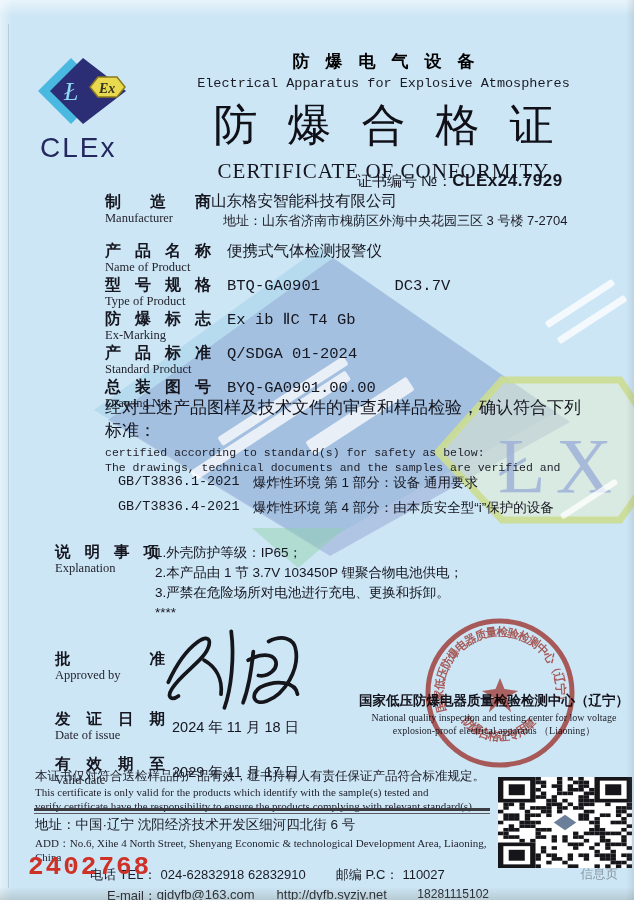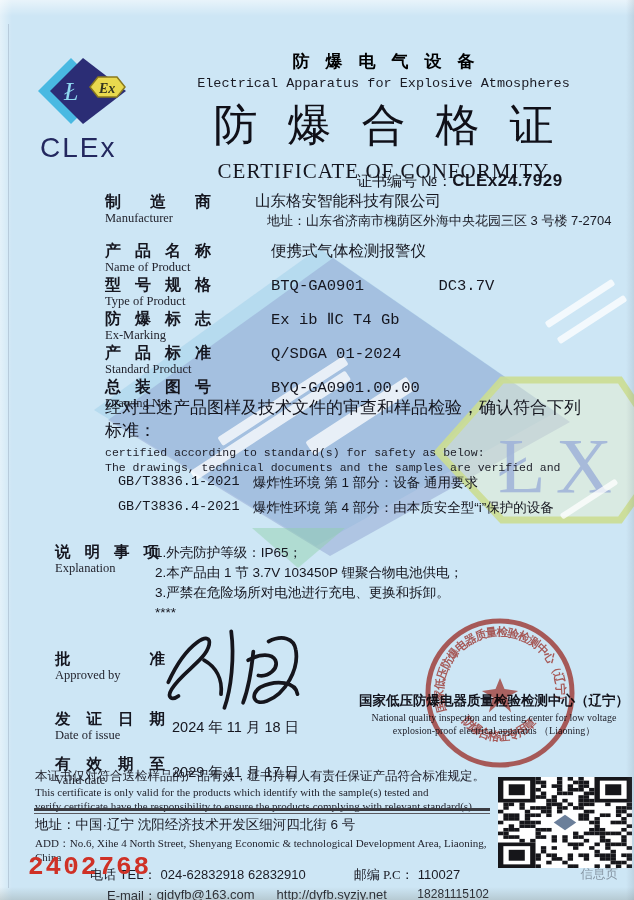--- a/index.html
+++ b/index.html
@@ -28,21 +28,21 @@
   .t-en-small{font-family:"Liberation Mono","DejaVu Sans Mono",monospace;font-size:13.5px;
     margin-top:3px;color:#1a1b24;}
   .t-cn-big{font-size:44px;font-weight:normal;letter-spacing:30px;text-indent:30px;
     margin-top:5px;color:#101018;}
   .t-en-big{font-family:"Liberation Serif","DejaVu Serif",serif;font-size:21px;
     letter-spacing:1px;margin-top:4px;color:#14151e;}
   .cert-no{position:absolute;left:357px;top:171px;z-index:1;font-size:15px;color:#14151e;}
   .cert-no b{font-size:17px;letter-spacing:.5px;}
   
   .fields{position:absolute;left:105px;top:193px;width:520px;z-index:1;}
-  .field{display:flex;margin-bottom:2px;gap:44px;}
+  .field{display:flex;margin-bottom:2px;}
   .field.tall{margin-bottom:12px;}
   .f-label{width:106px;flex:none;}
   .f-value{padding-left:16px;padding-top:1px;}
   .f-line2{font-size:13px;font-family:"Liberation Sans",sans-serif;white-space:normal;
     padding-left:12px;margin-top:1px;color:#1a1b24;}
   .f-line2:empty{display:none;}
   
   .statement{position:absolute;left:105px;top:396px;width:485px;z-index:1;}
   .stmt-cn{font-size:17px;font-weight:normal;color:#14151e;}
   .stmt-en{font-family:"Liberation Mono","DejaVu Sans Mono",monospace;font-size:11.5px;
@@ -70,21 +70,21 @@
   .validity .cn{font-size:12.5px;color:#20212b;}
   .validity .en{font-family:"Liberation Serif","DejaVu Serif",serif;font-size:11px;
     line-height:13.5px;color:#23242e;margin-top:1px;}
   .divider{position:absolute;left:34px;top:808px;width:456px;height:3px;background:#3b3c42;z-index:1;}
   .divider2{position:absolute;left:34px;top:813px;width:456px;height:1px;background:#5a5b61;z-index:1;}
   .contact{position:absolute;left:35px;top:816px;width:462px;z-index:1;}
   .addr-cn{font-size:13.5px;color:#1a1b24;}
   .addr-en{font-family:"Liberation Serif","DejaVu Serif",serif;font-size:11px;color:#23242e;margin-top:2px;}
   .tel-line{font-size:13px;margin-top:3px;padding-left:55px;color:#1a1b24;}
   .tel-line span{margin-right:4px;}
-  .pc-gap{margin-left:44px;font-family:Liberation Serif, serif;}
+  .pc-gap{margin-left:26px;}
   .email-line{font-size:13px;margin-top:3px;padding-left:72px;display:flex;color:#1a1b24;}
   .email-line .url{margin-left:22px;}
   .email-line .extra{margin-left:auto;margin-right:8px;font-size:12px;}
   .qr{position:absolute;left:498px;top:777px;z-index:1;}
   .serial{position:absolute;left:28px;top:852px;z-index:1;
     font-family:"Liberation Mono","DejaVu Sans Mono",monospace;
     font-size:26px;font-weight:bold;letter-spacing:2px;color:#cf3126;}
   .page-tag{position:absolute;right:16px;top:866px;font-size:12.5px;color:#8695a3;z-index:1;}
   
   .scan{position:absolute;z-index:3;pointer-events:none;}

